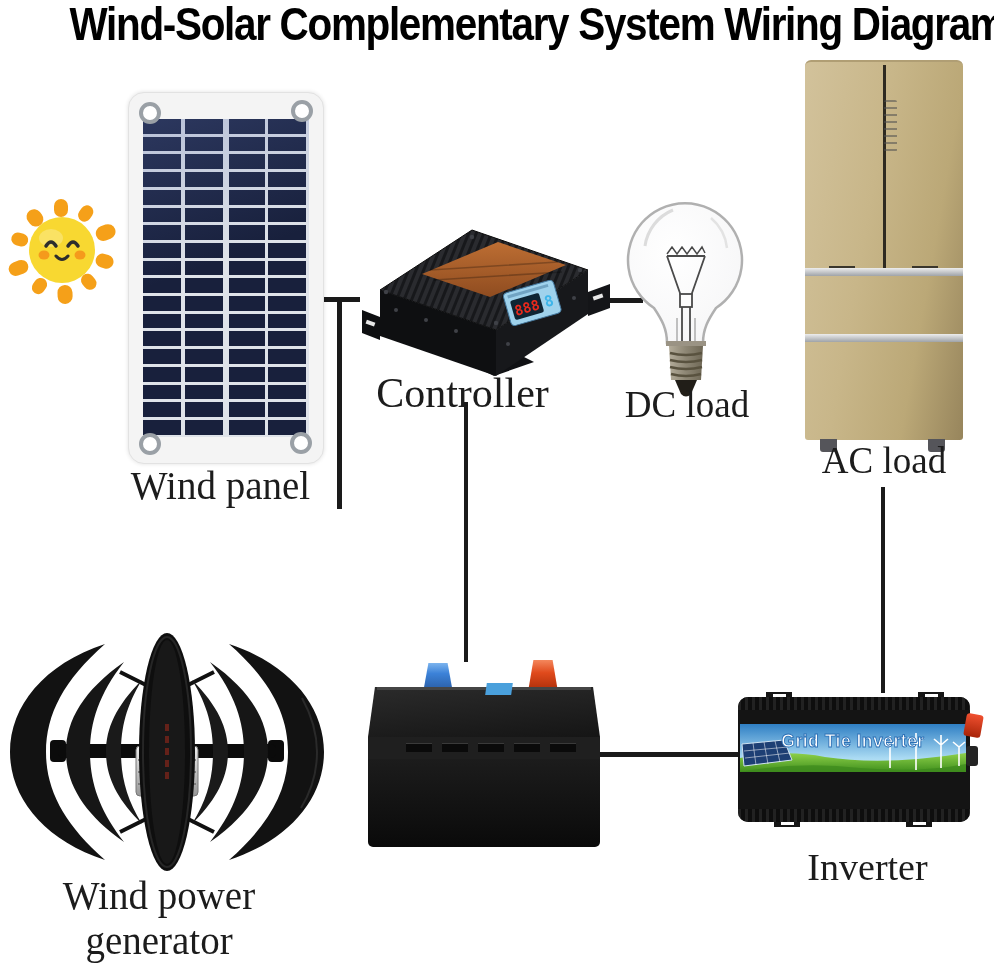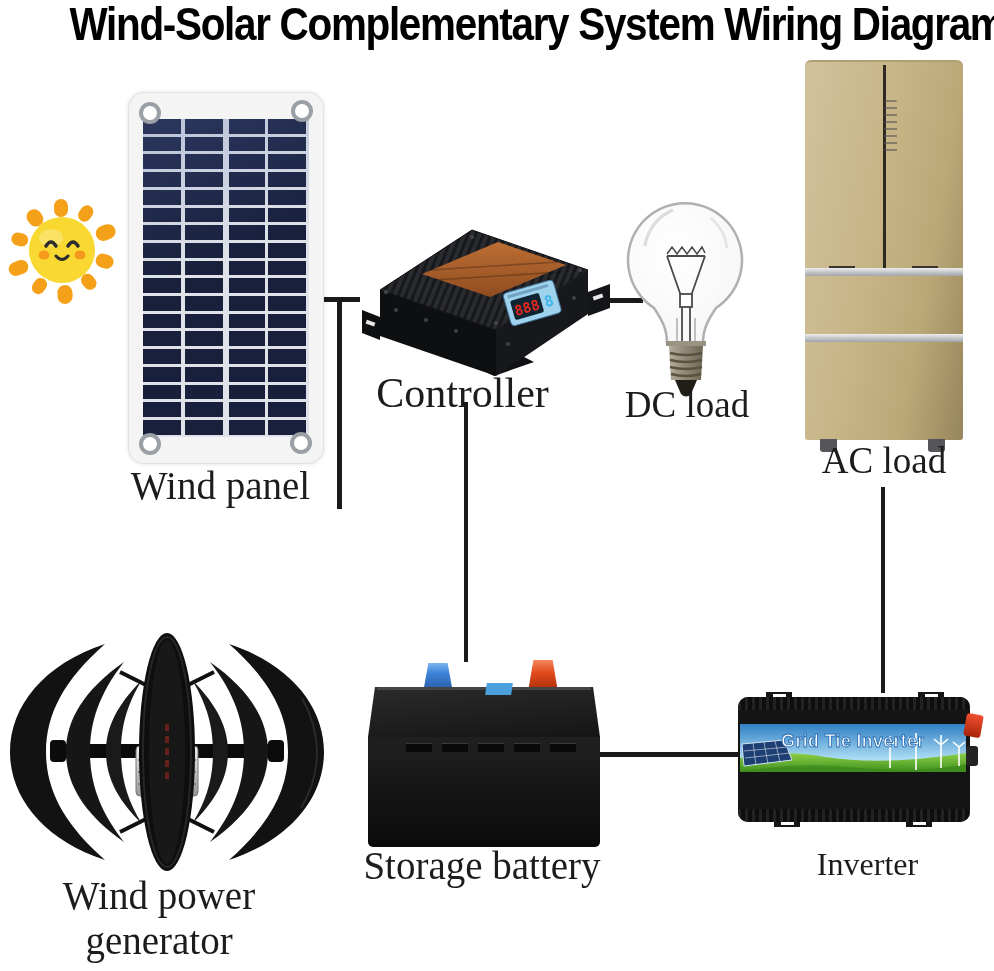--- a/index.html
+++ b/index.html
@@ -13,21 +13,21 @@
          transform:scaleX(.86);transform-origin:50% 50%;}
 
   
   .lbl{position:absolute;text-align:center;color:#1c1c1c;line-height:1.15;}
   .lbl-solar    {left:108px;top:464px;width:225px;font-size:39px;}
   .lbl-controller{left:330px;top:353px;width:265px;font-size:42px;margin-top:16px;}
   .lbl-dc       {left:612px;top:384px;width:150px;font-size:37px;}
   .lbl-ac       {left:806px;top:440px;width:156px;font-size:37px;}
   .lbl-wind     {left:24px;top:874px;width:270px;font-size:39px;font-family:Liberation Serif, serif;}
   .lbl-battery  {left:342px;top:844px;width:280px;font-size:39px;}
-  .lbl-inverter {left:790px;top:846px;width:155px;font-size:32px;}
+  .lbl-inverter {left:790px;top:846px;width:155px;font-size:38px;}
   .lbl span{display:block;}
 
   
   .wire{position:absolute;background:#1a1a1a;}
 
   
   .solar{position:absolute;left:128px;top:92px;width:194px;height:370px;background:#f4f4f4;
          border:1px solid #e2e2e2;border-radius:16px;box-shadow:0 0 4px rgba(0,0,0,.12);}
   .solar .cells{position:absolute;left:14px;top:26px;width:166px;height:318px;
      background-color:#18203c;
@@ -350,16 +350,15 @@
   </div>
 
   <div class="lbl lbl-solar">Wind panel</div>
   <div class="lbl lbl-controller">Controller</div>
   <div class="lbl lbl-dc">DC load</div>
   <div class="lbl lbl-ac">AC load</div>
   <div class="lbl lbl-wind">
     <span>Wind power</span>
     <span>generator</span>
   </div>
-  <div class="lbl lbl-battery">Storage battery</div>
   <div class="lbl lbl-inverter">Inverter</div>
 
 </div>
 
 </body></html>

